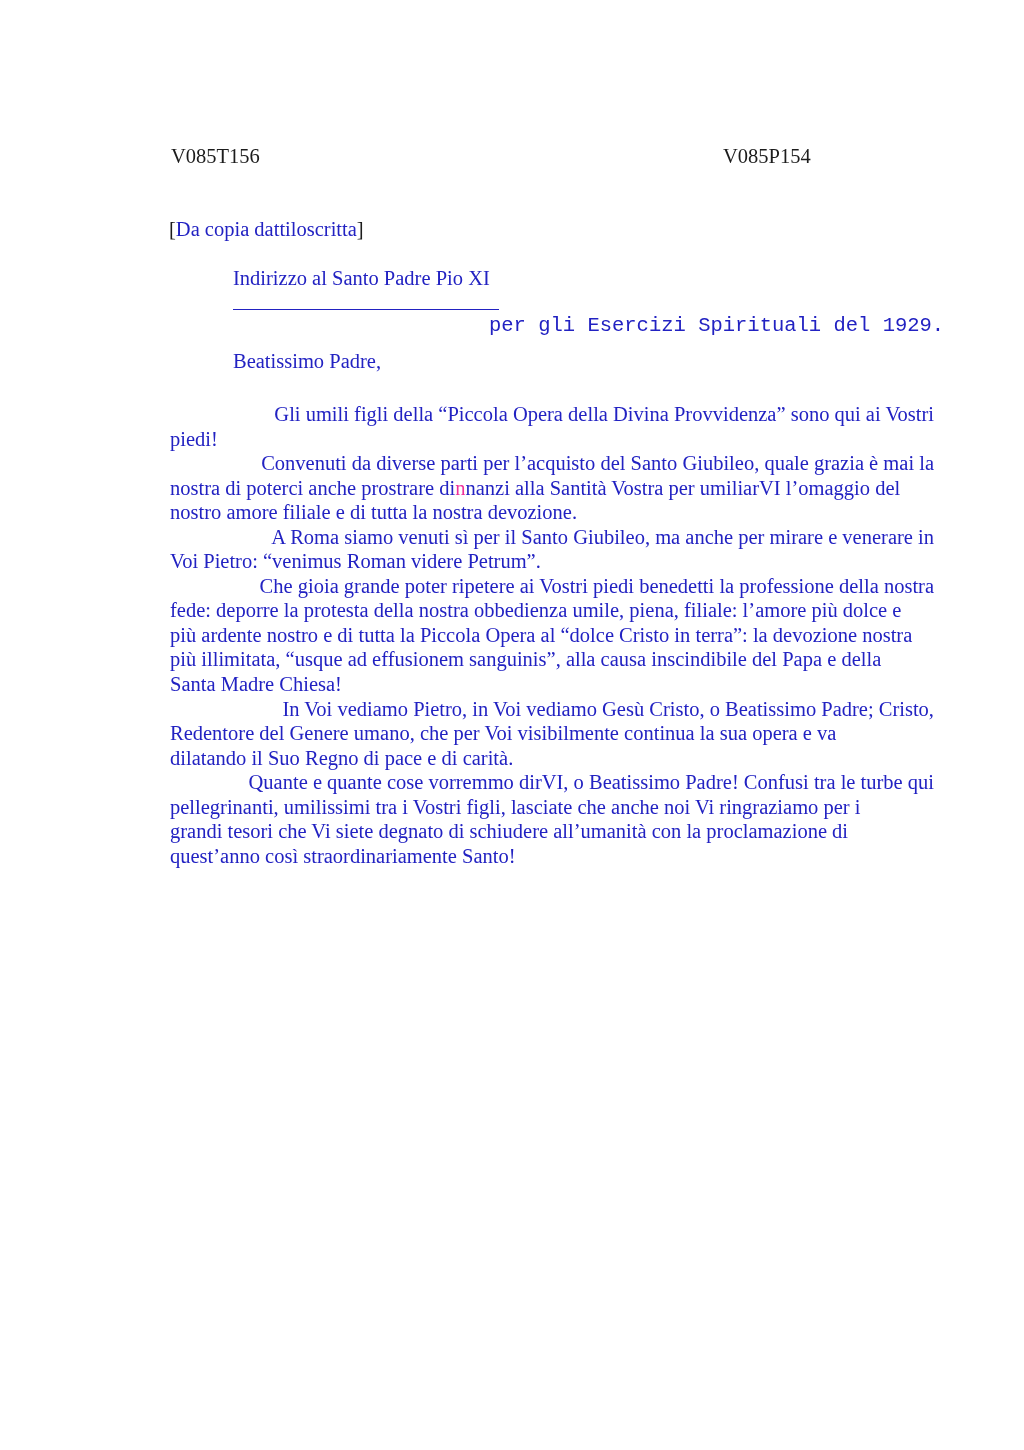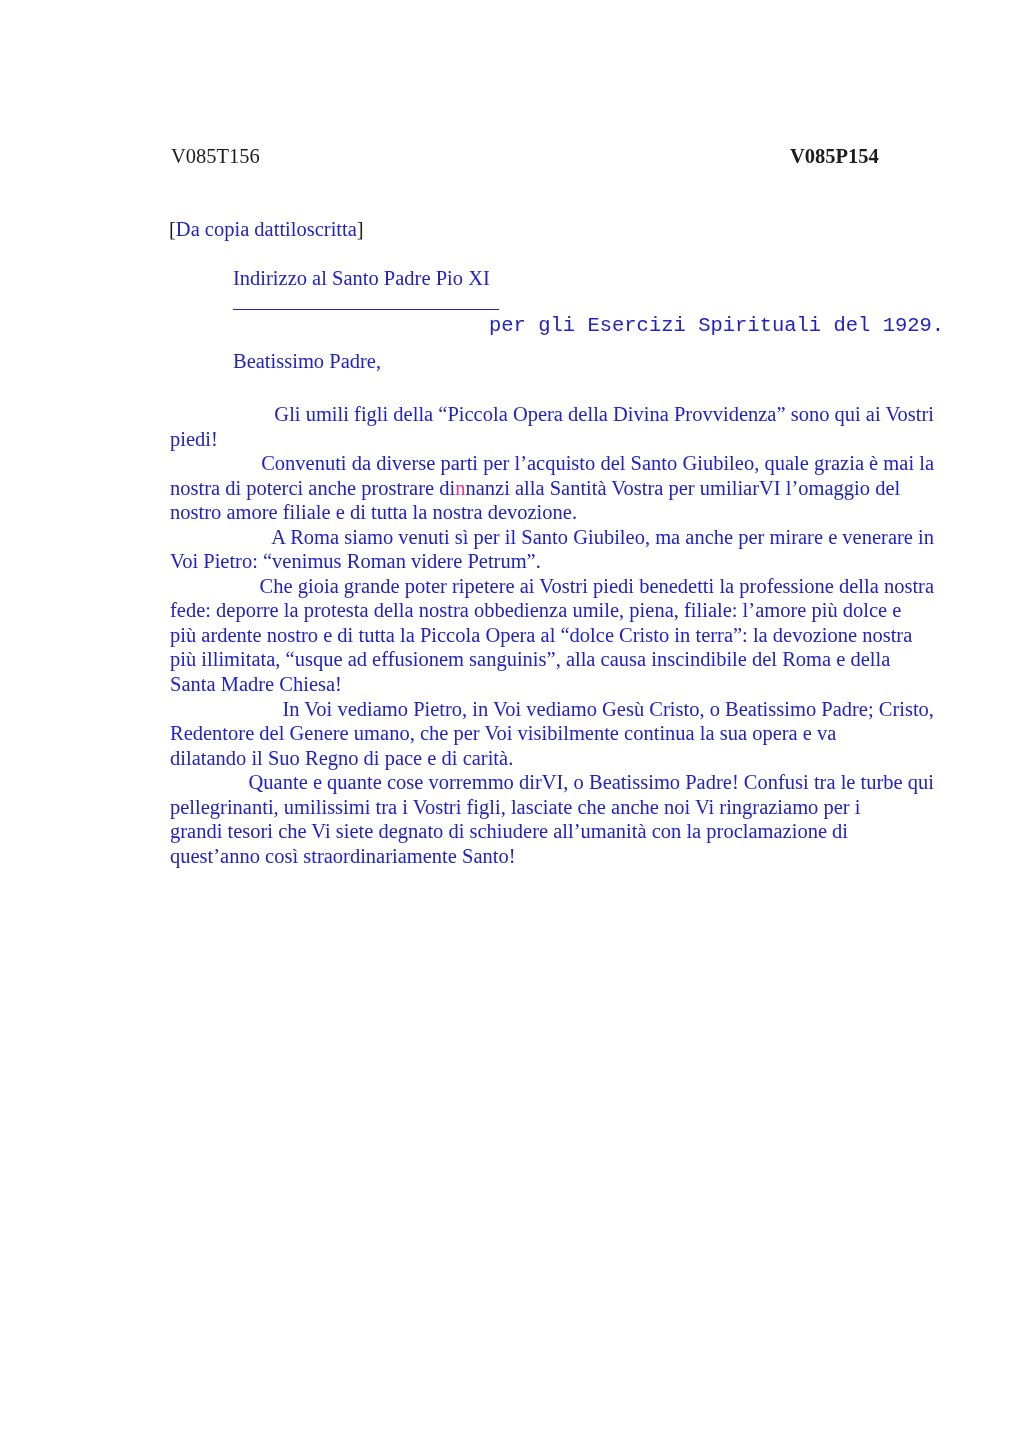--- a/index.html
+++ b/index.html
@@ -24,21 +24,21 @@
     overflow: hidden;
   }
   .hdr {
     position: absolute;
     top: 144px;
     line-height: 24px;
     color: var(--ink-black);
     white-space: nowrap;
   }
   .hdr-left  { left: 171px; }
-  .hdr-right { left: 790px; font-weight: bold; }
+  .hdr-right { left: 723px; }
   .note {
     position: absolute;
     top: 216px;
     left: 169px;
     line-height: 26px;
     white-space: nowrap;
   }
   .black { color: var(--ink-black); }
   .doc-title {
     position: absolute;
@@ -102,21 +102,21 @@
       <div class="line first">Gli umili figli della “Piccola Opera della Divina Provvidenza” sono qui ai Vostri</div>
       <div class="line">piedi!</div>
       <div class="line first">Convenuti da diverse parti per l’acquisto del Santo Giubileo, quale grazia è mai la</div>
       <div class="line"><span>nostra di poterci anche prostrare di</span><span class="pink">n</span><span>nanzi alla Santità Vostra per umiliarVI l’omaggio del</span></div>
       <div class="line">nostro amore filiale e di tutta la nostra devozione.</div>
       <div class="line first">A Roma siamo venuti sì per il Santo Giubileo, ma anche per mirare e venerare in</div>
       <div class="line">Voi Pietro: “venimus Roman videre Petrum”.</div>
       <div class="line first">Che gioia grande poter ripetere ai Vostri piedi benedetti la professione della nostra</div>
       <div class="line">fede: deporre la protesta della nostra obbedienza umile, piena, filiale: l’amore più dolce e</div>
       <div class="line">più ardente nostro e di tutta la Piccola Opera al “dolce Cristo in terra”: la devozione nostra</div>
-      <div class="line">più illimitata, “usque ad effusionem sanguinis”, alla causa inscindibile del Roma e della</div>
+      <div class="line">più illimitata, “usque ad effusionem sanguinis”, alla causa inscindibile del Papa e della</div>
       <div class="line">Santa Madre Chiesa!</div>
       <div class="line first">In Voi vediamo Pietro, in Voi vediamo Gesù Cristo, o Beatissimo Padre; Cristo,</div>
       <div class="line">Redentore del Genere umano, che per Voi visibilmente continua la sua opera e va</div>
       <div class="line">dilatando il Suo Regno di pace e di carità.</div>
       <div class="line first">Quante e quante cose vorremmo dirVI, o Beatissimo Padre! Confusi tra le turbe qui</div>
       <div class="line">pellegrinanti, umilissimi tra i Vostri figli, lasciate che anche noi Vi ringraziamo per i</div>
       <div class="line">grandi tesori che Vi siete degnato di schiudere all’umanità con la proclamazione di</div>
       <div class="line">quest’anno così straordinariamente Santo!</div>
     </div>
 

